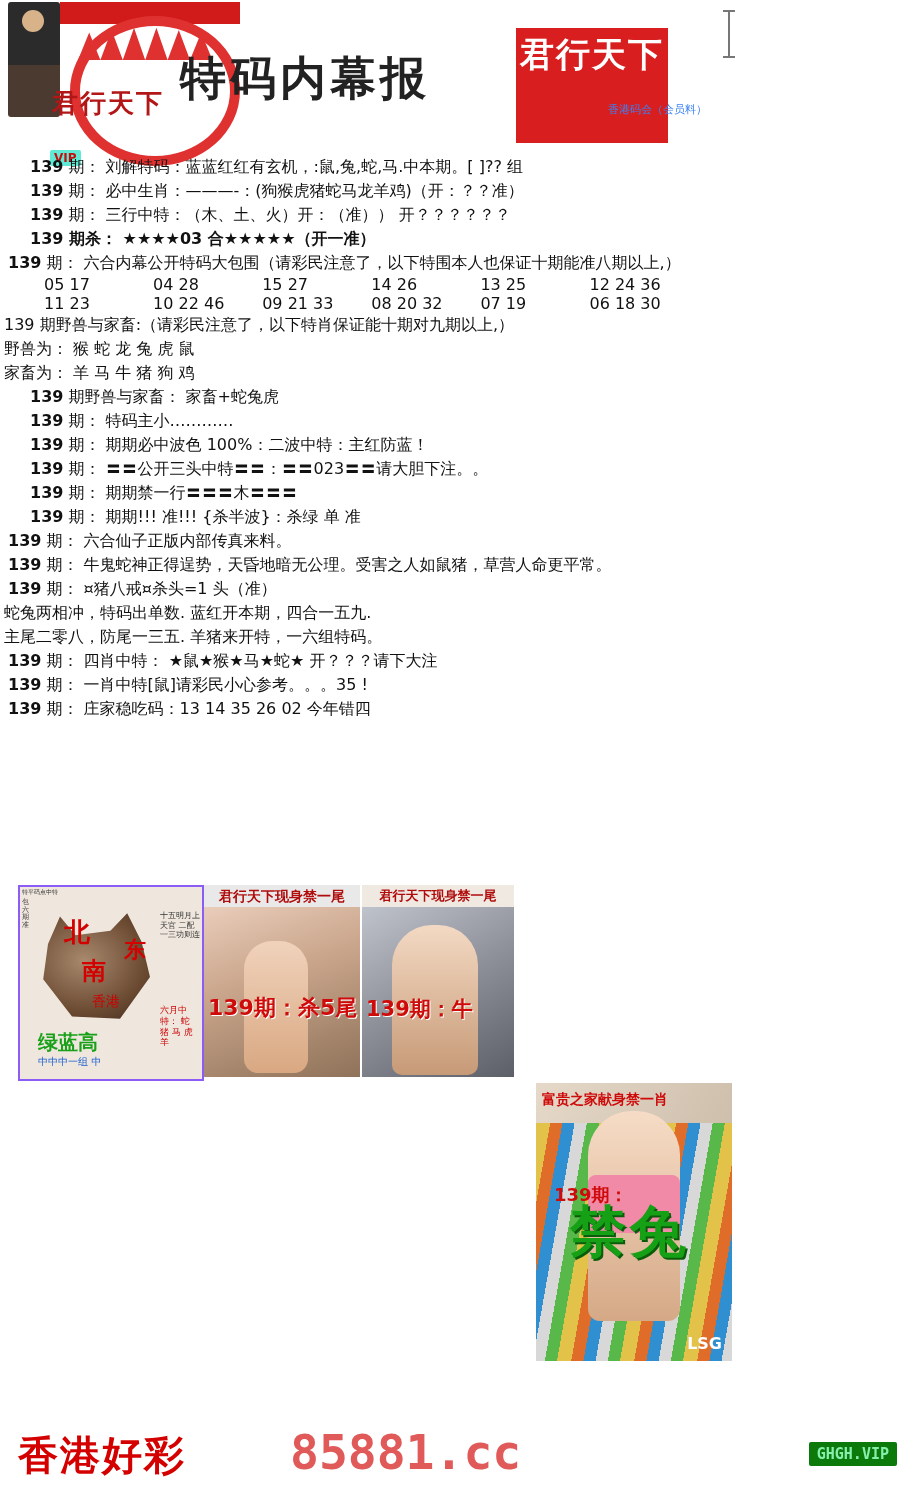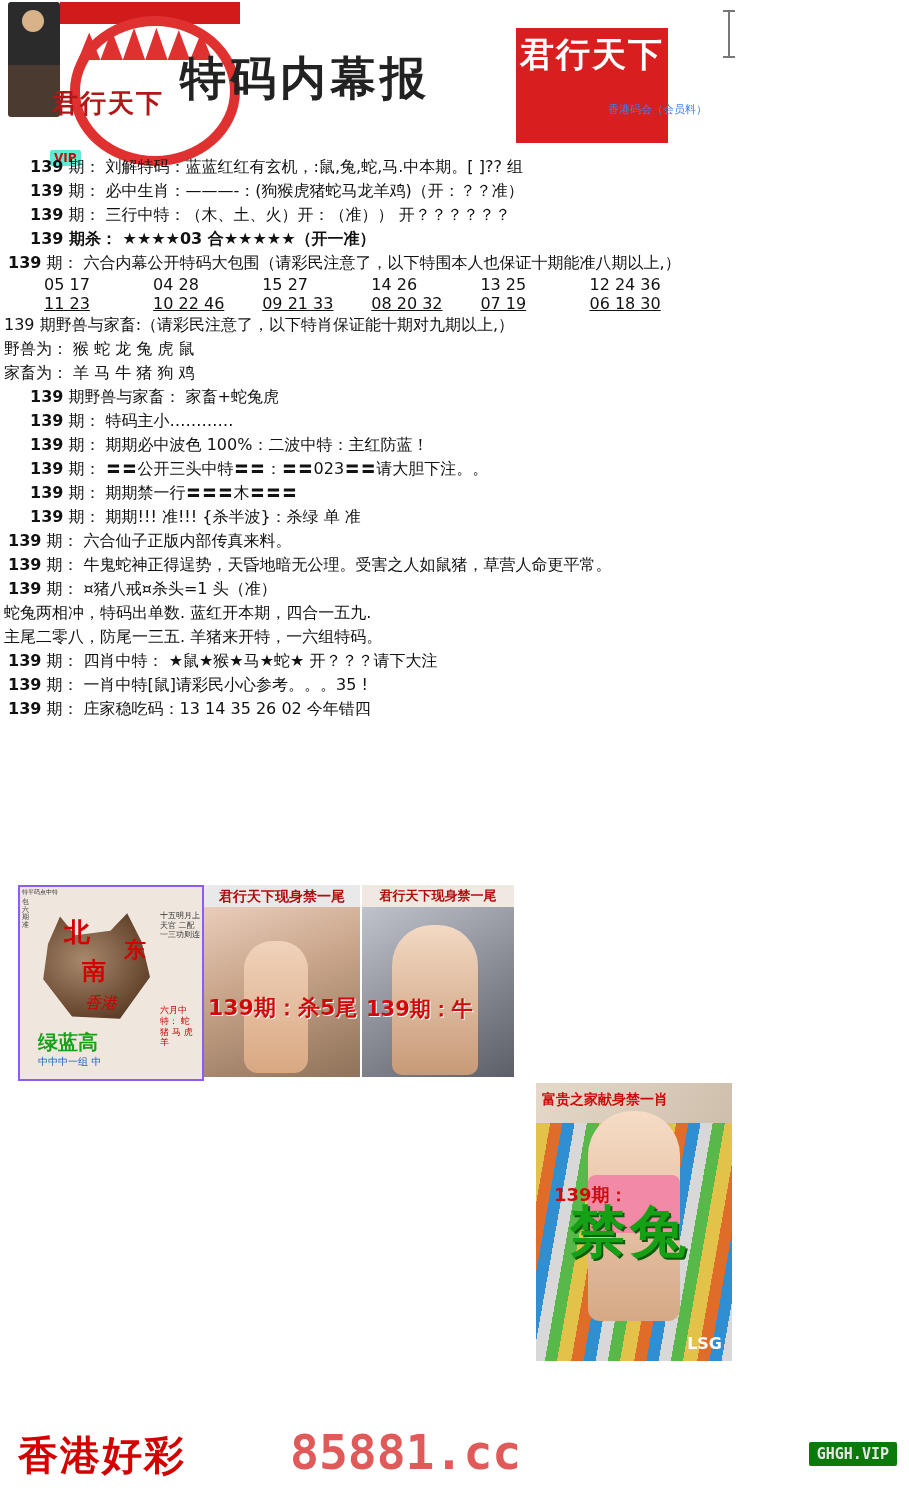--- a/index.html
+++ b/index.html
@@ -40,37 +40,37 @@
   .lines{position:absolute;left:0;top:155px;width:909px;}
   .ln{font-size:16px;line-height:1.0;padding:4px 0 4px 0;white-space:nowrap;}
   .ln .per{display:inline-block;font-weight:bold;}
   .i1{padding-left:30px;}
   .i3{padding-left:8px;}
   .bold{font-weight:bold;}
 
   .numrow{font-size:16px;padding-left:44px;white-space:nowrap;}
   .numrow span{display:inline-block;}
   .nr1 span{width:104px;}
-  .nr2 span{width:104px;text-decoration:underline;}
+  .nr2 span{width:104px;}
 
   
   .imgs{position:absolute;left:0;top:885px;width:909px;height:520px;}
 
   .card-a{position:absolute;left:18px;top:0;width:182px;height:192px;
     background:#efe7de;border:2px solid #8b5cf6;}
   .card-a .topnote{position:absolute;left:2px;top:1px;font-size:6px;color:#333;}
   .card-a .side{position:absolute;left:2px;top:12px;font-size:7px;color:#444;width:12px;line-height:1.1;}
   .card-a .fox{position:absolute;left:16px;top:24px;width:120px;height:110px;
     background:radial-gradient(ellipse at 40% 45%,#a8896d 0%,#6b4a32 60%,#3a2418 100%);
     clip-path:polygon(10% 30%,20% 5%,33% 22%,62% 18%,76% 2%,88% 28%,95% 60%,70% 98%,30% 96%,6% 62%);}
   .card-a .bignan{position:absolute;left:44px;top:28px;font-size:26px;font-weight:bold;color:#d40000;
     font-family:"DejaVu Serif",serif;}
   .card-a .dong{position:absolute;left:104px;top:48px;font-size:22px;font-weight:bold;color:#d40000;}
   .card-a .nan{position:absolute;left:62px;top:68px;font-size:24px;font-weight:bold;color:#d40000;}
-  .card-a .hk{position:absolute;left:65px;top:106px;font-size:16px;color:#c00;font-style:italic;}
+  .card-a .hk{position:absolute;left:72px;top:106px;font-size:14px;color:#c00;}
   .card-a .lugao{position:absolute;left:18px;top:142px;font-size:20px;font-weight:bold;color:#18a018;}
   .card-a .dots{position:absolute;left:18px;top:168px;font-size:10px;color:#1a5fd0;}
   .card-a .rtext{position:absolute;left:140px;top:24px;width:40px;font-size:8px;color:#333;line-height:1.2;}
   .card-a .rtext2{position:absolute;left:140px;top:118px;width:40px;font-size:9px;color:#c00;line-height:1.2;}
 
   .card-b{position:absolute;left:204px;top:0;width:156px;height:192px;
     background:linear-gradient(#d9c7b4,#c9b39c);overflow:hidden;}
   .card-b .hdr{position:absolute;left:0;top:0;width:100%;height:22px;background:#e9e9e9;}
   .card-b .hdr span{color:#b00c0c;font-size:14px;font-weight:bold;line-height:22px;display:block;text-align:center;}
   .card-b .body{position:absolute;left:0;top:22px;width:100%;height:170px;
@@ -103,21 +103,21 @@
   .card-d .big{position:absolute;left:34px;top:112px;font-size:56px;font-weight:bold;color:#16a016;
     letter-spacing:4px;text-shadow:2px 2px 0 #0a5c0a;}
   .card-d .lsg{position:absolute;right:10px;bottom:8px;font-size:16px;font-weight:bold;color:#fff;}
 
   
   .footer{position:absolute;left:0;bottom:0;width:909px;height:86px;}
   .ft-left{position:absolute;left:18px;top:20px;font-size:40px;font-weight:bold;color:#d40000;
     letter-spacing:2px;}
   .ft-num{position:absolute;left:290px;top:16px;font-size:48px;font-weight:bold;color:#e05a5a;
     font-family:"DejaVu Sans Mono",monospace;}
-  .ft-badge{position:absolute;right:12px;top:34px;background:#0b7a0b;color:#e5e5e5;font-size:15px;
+  .ft-badge{position:absolute;right:12px;top:34px;background:#0b7a0b;color:#86efac;font-size:15px;
     font-weight:bold;padding:3px 8px;border-radius:2px;font-family:"DejaVu Sans Mono",monospace;}
 </style>
 </head>
 <body>
 
 <div class="page">
 
   <div class="header">
     <div class="monk"></div>
     <div class="banner-red"></div>

